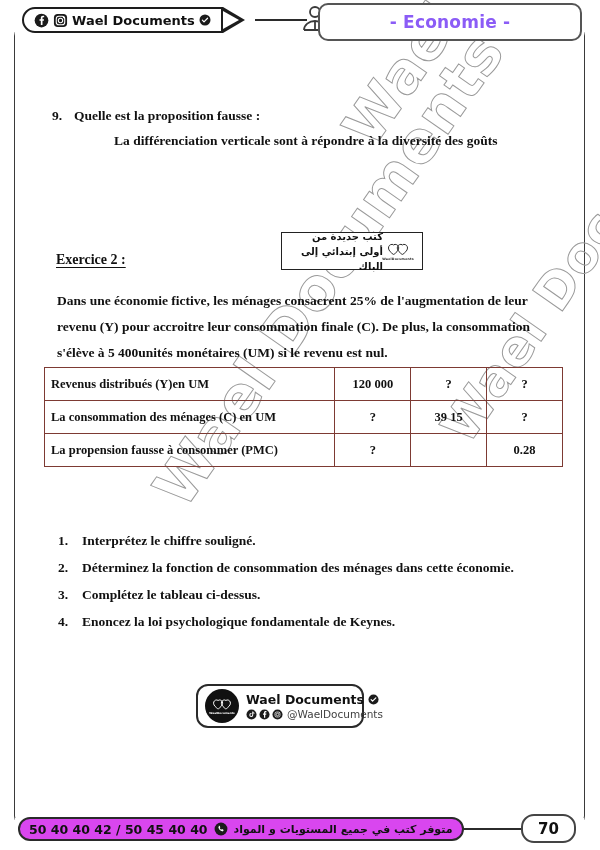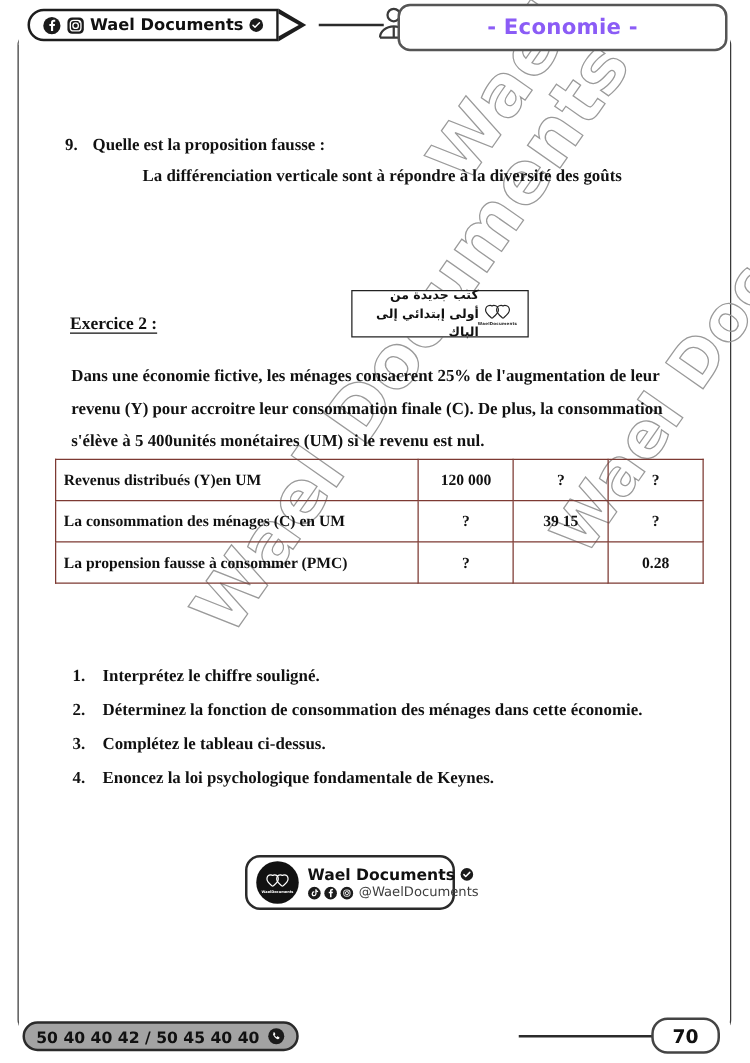--- a/index.html
+++ b/index.html
@@ -328,21 +328,21 @@
   }
 
   
   .footer { position: absolute; left: 0; top: 806px; width: 600px; height: 44px; z-index: 4; }
   .footer-pill {
     position: absolute;
     left: 18px; top: 11px;
     height: 24px;
     border: 2px solid #2a2a2a;
     border-radius: 12px;
-    background: #a3a3a3;
+    background: #d946ef;
     display: flex;
     align-items: center;
     gap: 6px;
     padding: 0 9px;
   }
   .footer-phone {
     font-family: "DejaVu Sans", sans-serif;
     font-weight: 700;
     font-size: 12.5px;
     color: #111;
@@ -557,17 +557,18 @@
 <div class="footer">
   <div class="footer-connector"></div>
   <div class="footer-pill">
     <span class="footer-phone">50 40 40 42 / 50 45 40 40</span>
     <span class="ic-round">
       <svg width="14" height="14" viewBox="0 0 24 24">
         <circle cx="12" cy="12" r="11" fill="#1b1b1b"></circle>
         <path d="M8.2 6.6c.5-.4 1.2-.3 1.5.3l.9 1.6c.25.45.15 1-.25 1.3l-.7.55c.5 1.3 1.6 2.4 2.9 2.9l.55-.7c.3-.4.85-.5 1.3-.25l1.6.9c.6.3.7 1 .3 1.5l-.7.85c-.4.5-1.05.7-1.65.5-3-.95-5.35-3.3-6.3-6.3-.2-.6 0-1.25.5-1.65z" fill="#fff"></path>
       </svg>
     </span>
+    <span class="footer-ar">متوفر كتب في جميع المستويات و المواد</span>
   </div>
   <div class="page-pill">
     <span class="page-num">70</span>
   </div>
 </div>
 
 </body></html>

